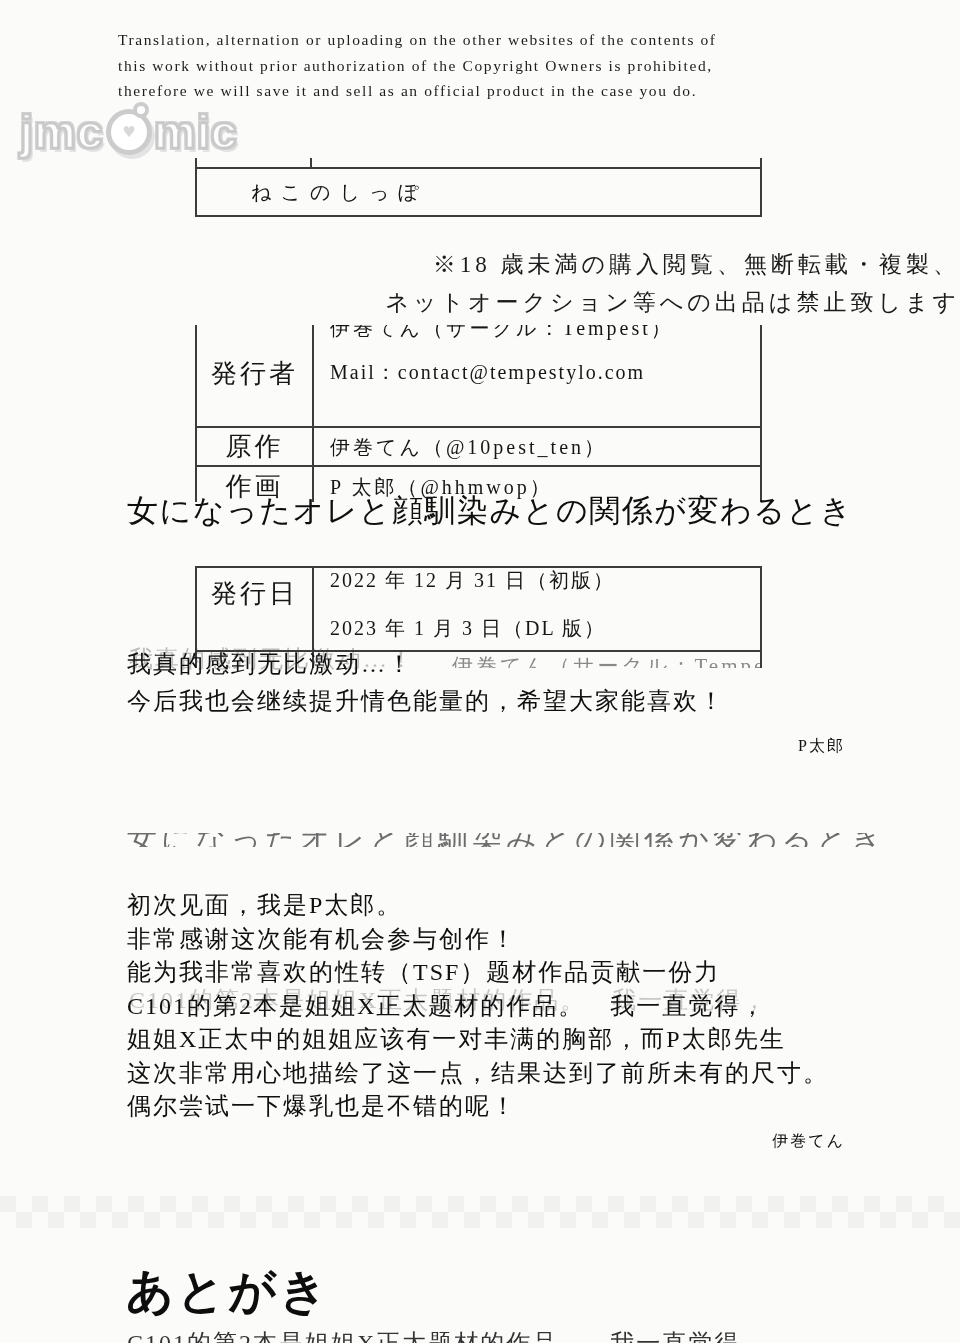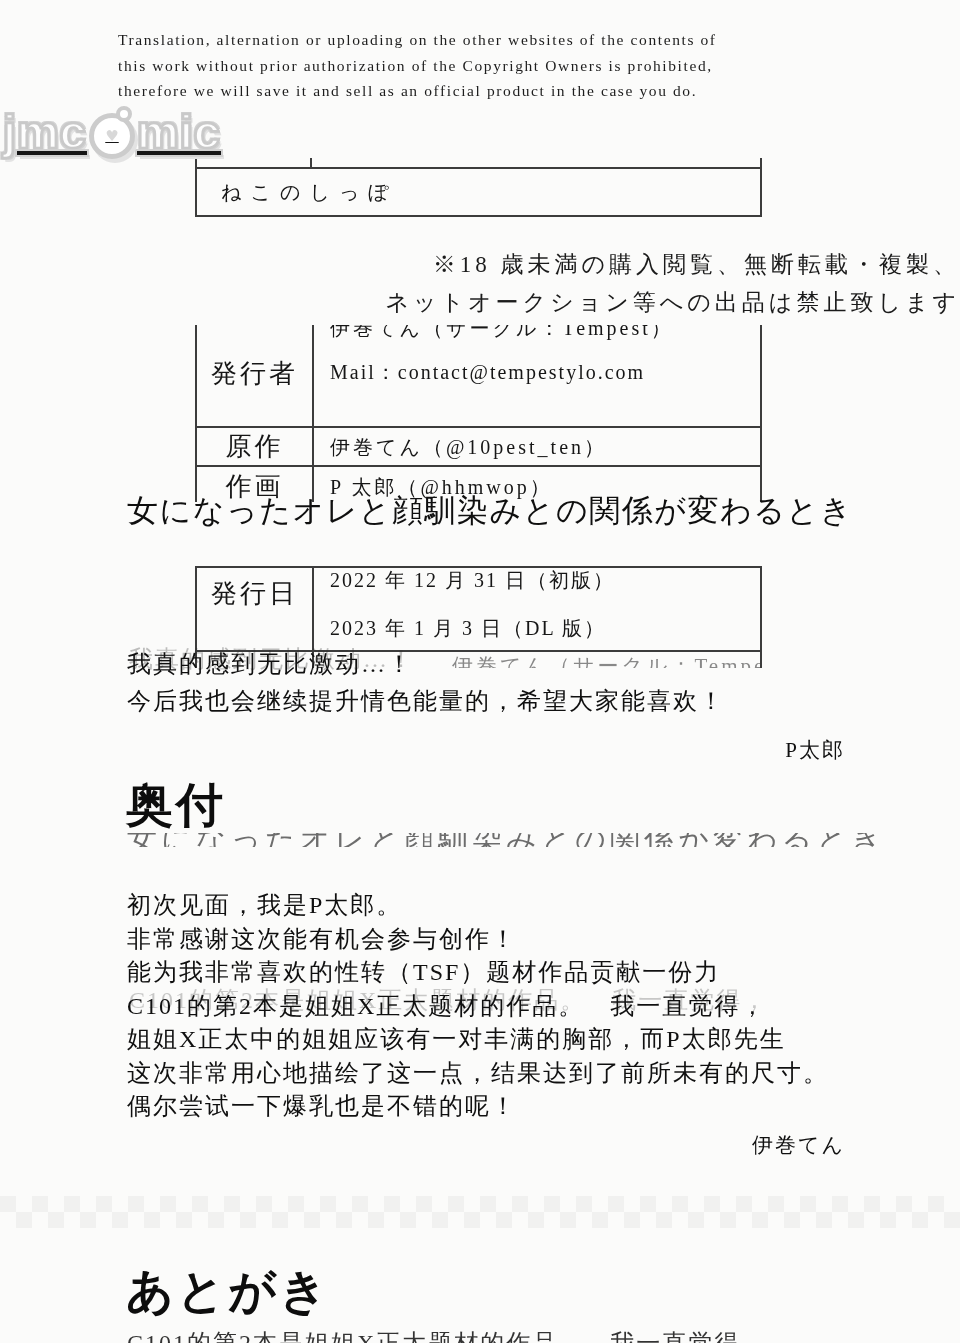--- a/index.html
+++ b/index.html
@@ -4,38 +4,38 @@
 <style>
   html,body{margin:0;padding:0;background:#e9e9e9;}
   .page{position:relative;width:960px;height:1343px;margin:0 auto;background:#fbfbfa;overflow:hidden;
         font-family:"Liberation Serif","DejaVu Serif",serif;color:#161616;}
 
   
   .copyright{position:absolute;left:118px;top:27px;font-size:15.5px;line-height:25.5px;
              letter-spacing:1.6px;color:#1d1d1d;white-space:nowrap;}
 
   
-  .watermark{position:absolute;left:3px;top:104px;display:flex;align-items:flex-end;z-index:3;text-decoration:underline;}
+  .watermark{position:absolute;left:20px;top:104px;display:flex;align-items:center;z-index:3;}
   .wm-txt{font-family:"Liberation Sans","DejaVu Sans",sans-serif;font-weight:bold;font-size:47px;
           color:#fdfdfd;letter-spacing:1px;-webkit-text-stroke:2.5px #c9c9c9;
           text-shadow:-2px -2px 0 #d2d2d2,2px -2px 0 #d2d2d2,-2px 2px 0 #d2d2d2,2px 2px 0 #d2d2d2,3px 4px 0 #e3e3e3;}
   .wm-mascot{position:relative;width:36px;height:36px;border:5px solid #cccccc;border-radius:50%;
              background:#fff;margin:0 2px;display:flex;align-items:center;justify-content:center;
              box-shadow:3px 4px 0 #e3e3e3;}
   .wm-mascot::before{content:"";position:absolute;top:-12px;right:-2px;width:8px;height:8px;
              border:4px solid #cccccc;border-radius:50%;background:#fff;}
   .wm-heart{color:#d8d8d8;font-size:15px;font-family:"DejaVu Sans",sans-serif;}
 
   
   .stub{position:absolute;width:2px;height:9px;top:158px;background:#3c3c3c;}
   .tbl{position:absolute;left:195px;width:567px;box-sizing:border-box;background:transparent;}
   .tbl-print{top:167px;height:50px;border:2px solid #3c3c3c;display:flex;}
   .tbl-print .lbl{width:115px;border-right:2px solid #3c3c3c;display:flex;align-items:center;
                   justify-content:center;font-size:20px;letter-spacing:4px;}
-  .tbl-print .val{flex:1;display:flex;align-items:center;padding-left:24px;font-size:20px;letter-spacing:9px;}
+  .tbl-print .val{flex:1;display:flex;align-items:center;padding-left:18px;font-size:20px;letter-spacing:9px;margin-left:36px;}
 
   .tbl-credits{top:325px;height:177px;border-left:2px solid #3c3c3c;border-right:2px solid #3c3c3c;overflow:hidden;}
   .tbl-date{top:566px;height:102px;border-left:2px solid #3c3c3c;border-right:2px solid #3c3c3c;
             border-top:2px solid #3c3c3c;overflow:hidden;}
   .lblcol{position:absolute;left:0;top:0;bottom:0;width:115px;border-right:2px solid #3c3c3c;}
   .hsep{position:absolute;left:0;right:0;height:2px;background:#3c3c3c;}
   .tlabel{position:absolute;left:0;width:115px;text-align:center;font-size:26px;letter-spacing:3px;line-height:24px;}
   .tvalue{position:absolute;left:133px;font-size:20px;letter-spacing:2px;line-height:24px;white-space:nowrap;}
   .tvalue.sp3{letter-spacing:3px;}
   .ghost-cell{position:absolute;left:255px;top:84px;font-size:21px;letter-spacing:3px;
@@ -50,21 +50,21 @@
               white-space:nowrap;color:#0f0f0f;z-index:2;}
 
   
   .cmt{position:absolute;left:127px;font-size:24px;color:#101010;letter-spacing:2px;
        line-height:37px;white-space:nowrap;z-index:2;}
   .cmt-a{top:646px;}
   .cmt-b{top:889px;line-height:33.5px;}
   .dbl{text-shadow:2px -5px 0 rgba(45,45,45,.30);}
   .dbl2{text-shadow:2px -6px 0 rgba(45,45,45,.25);}
 
-  .sig{position:absolute;right:115px;font-size:21px;letter-spacing:2px;color:#101010;}
+  .sig{position:absolute;right:115px;font-size:16px;letter-spacing:2px;color:#101010;}
   .sig-ptaro{top:736px;}
   .sig-imaki{top:1131px;}
 
   
   .h1{position:absolute;left:126px;font-size:47px;font-weight:600;letter-spacing:3px;color:#0d0d0d;}
   .h-okuzuke{top:774px;}
   .h-atogaki{top:1260px;font-family:Liberation Mono, monospace;}
 
   
   .ghost-strip{position:absolute;overflow:hidden;z-index:1;}
@@ -133,21 +133,20 @@
     <div class="hsep" style="top:82px"></div>
     <div class="ghost-cell">伊巻てん（サークル：Tempest）</div>
   </div>
 
   <div class="cmt cmt-a">
     <div class="dbl">我真的感到无比激动…！</div>
     <div>今后我也会继续提升情色能量的，希望大家能喜欢！</div>
   </div>
   <div class="sig sig-ptaro">P太郎</div>
 
-  <div class="h1 h-okuzuke">奥付</div>
 
   <div class="ghost-strip gs-under-okuzuke">
     <div class="gs-text">女になったオレと顔馴染みとの関係が変わるとき</div>
   </div>
 
   <div class="cmt cmt-b">
     <div>初次见面，我是P太郎。</div>
     <div>非常感谢这次能有机会参与创作！</div>
     <div>能为我非常喜欢的性转（TSF）题材作品贡献一份力</div>
     <div class="dbl2">C101的第2本是姐姐X正太题材的作品。　我一直觉得，</div>

